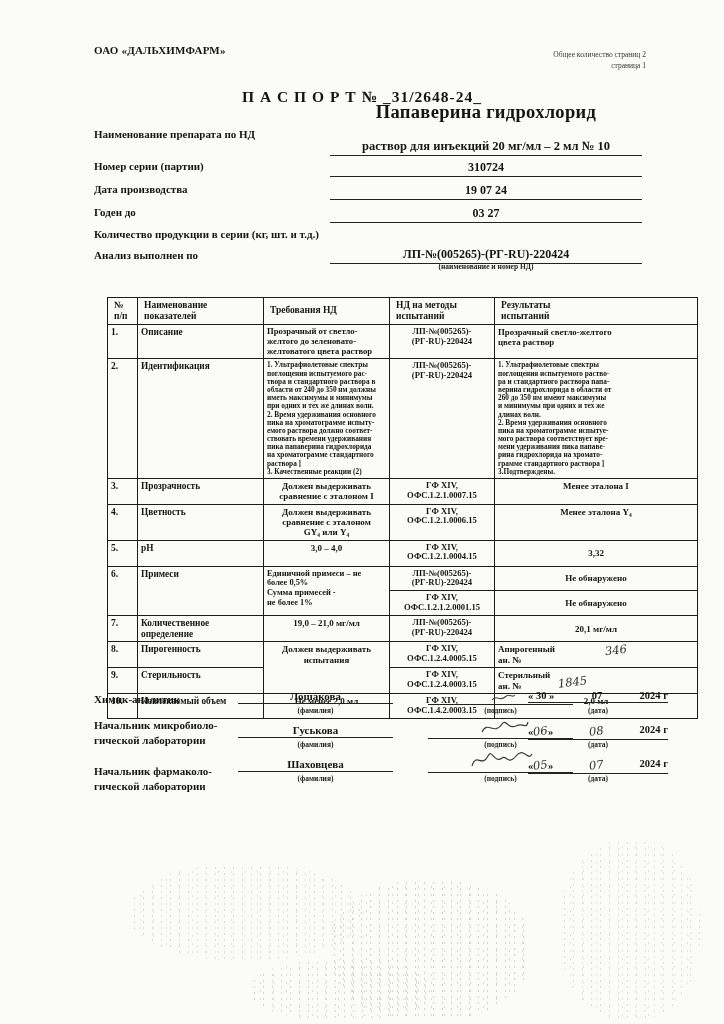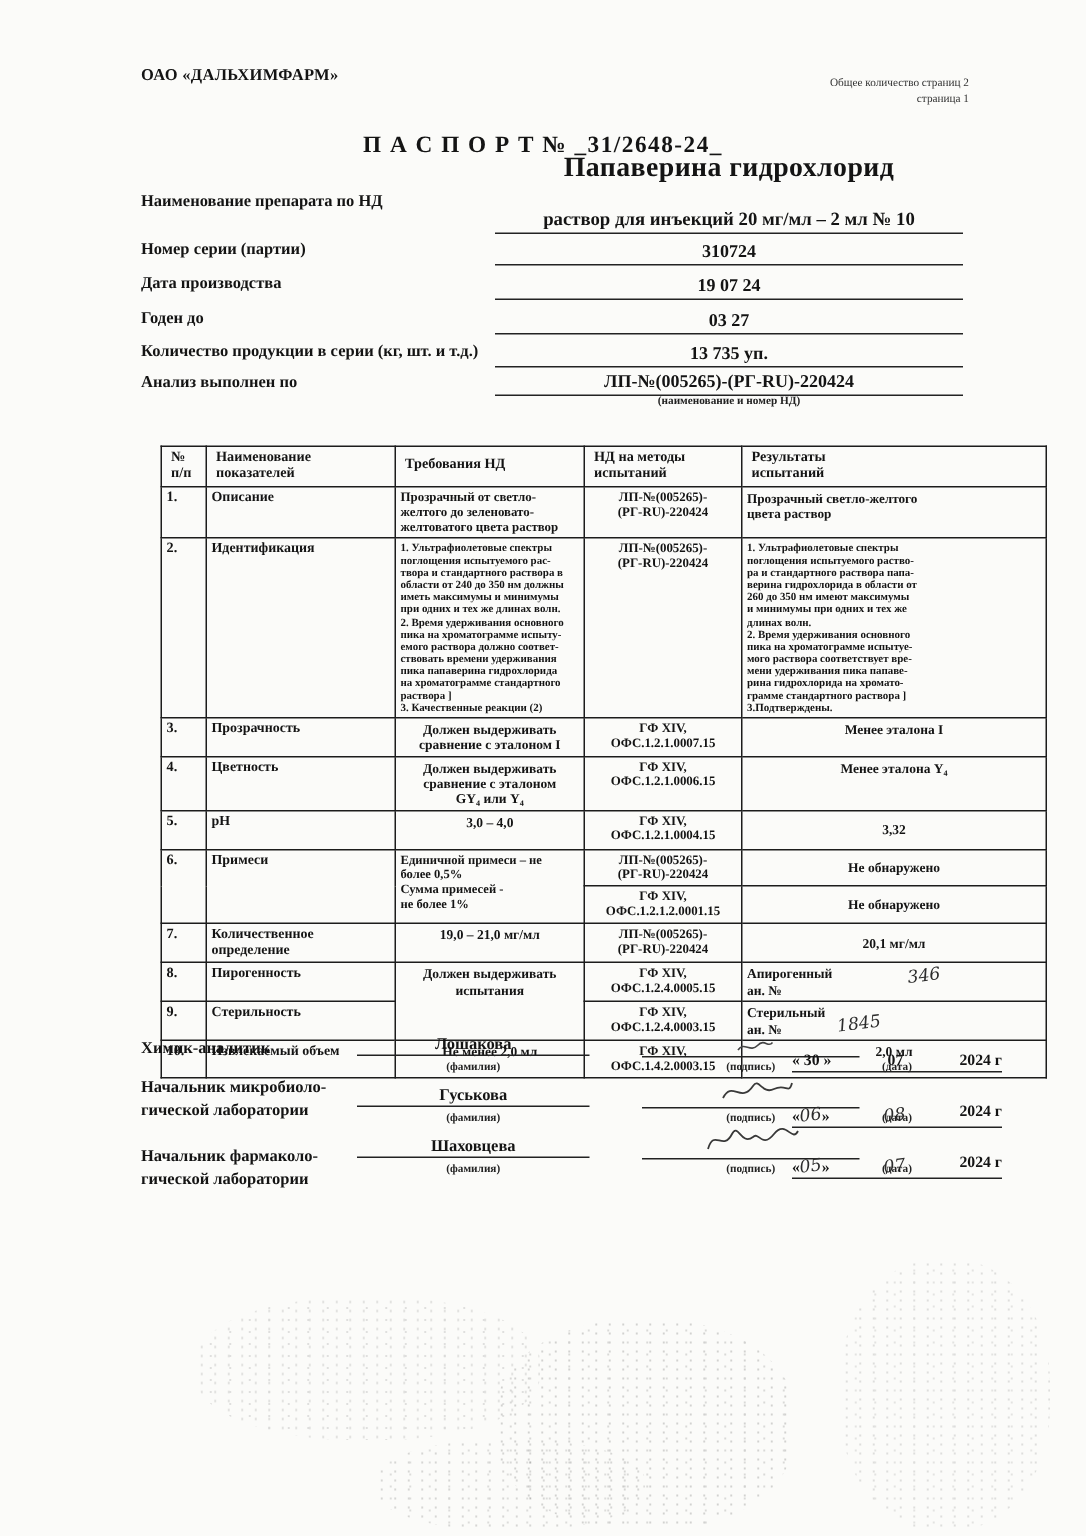--- a/index.html
+++ b/index.html
@@ -68,21 +68,21 @@
   }
   .hand-anno{position:absolute;right:70px;top:2px;}
   .hand-anno2{position:absolute;right:110px;top:8px;}
 
   
   .sig-role{left:94px;width:160px;font-size:11px;line-height:1.35;}
   .sig-name{left:238px;width:155px;text-align:center;font-size:11px;font-weight:bold;
             border-bottom:1.6px solid #222;padding-bottom:1px;}
   .sig-line{left:428px;width:145px;border-bottom:1.6px solid #222;height:14px;}
   .sig-date{left:528px;width:140px;font-size:10.5px;font-weight:bold;border-bottom:1.6px solid #222;
-            padding-bottom:1px;display:flex;justify-content:space-between;margin-top:12px;}
+            padding-bottom:1px;display:flex;justify-content:space-between;}
   .under-note{font-size:7.5px;color:#222;text-align:center;font-weight:bold;}
   .squiggle{position:absolute;}
 
   
   .speckle{
     position:absolute;opacity:.16;border-radius:45%;
     background-image:radial-gradient(circle,#333 .6px,transparent .9px),
                      radial-gradient(circle,#555 .5px,transparent .8px);
     background-size:9px 6px,13px 8px;background-position:0 0,4px 3px;
   }
@@ -106,21 +106,20 @@
   <div class="abs flabel b" style="top:160px;">Номер серии (партии)</div>
   <div class="abs fvalue" style="top:160px;">310724</div>
 
   <div class="abs flabel b" style="top:183px;">Дата производства</div>
   <div class="abs fvalue" style="top:183px;">19 07 24</div>
 
   <div class="abs flabel b" style="top:206px;">Годен до</div>
   <div class="abs fvalue" style="top:206px;">03 27</div>
 
   <div class="abs flabel b" style="top:228px;">Количество продукции в серии (кг, шт. и т.д.)</div>
-  <div class="abs fvalue" style="top:228px;">13 735 уп.</div>
 
   <div class="abs flabel b" style="top:249px;">Анализ выполнен по</div>
   <div class="abs fvalue" style="top:247px;">ЛП-№(005265)-(РГ-RU)-220424</div>
   <div class="abs fnote" style="top:262px;">(наименование и номер НД)</div>
 
 
   <table class="results">
     <colgroup>
         <col class="c1">
         <col class="c2">

